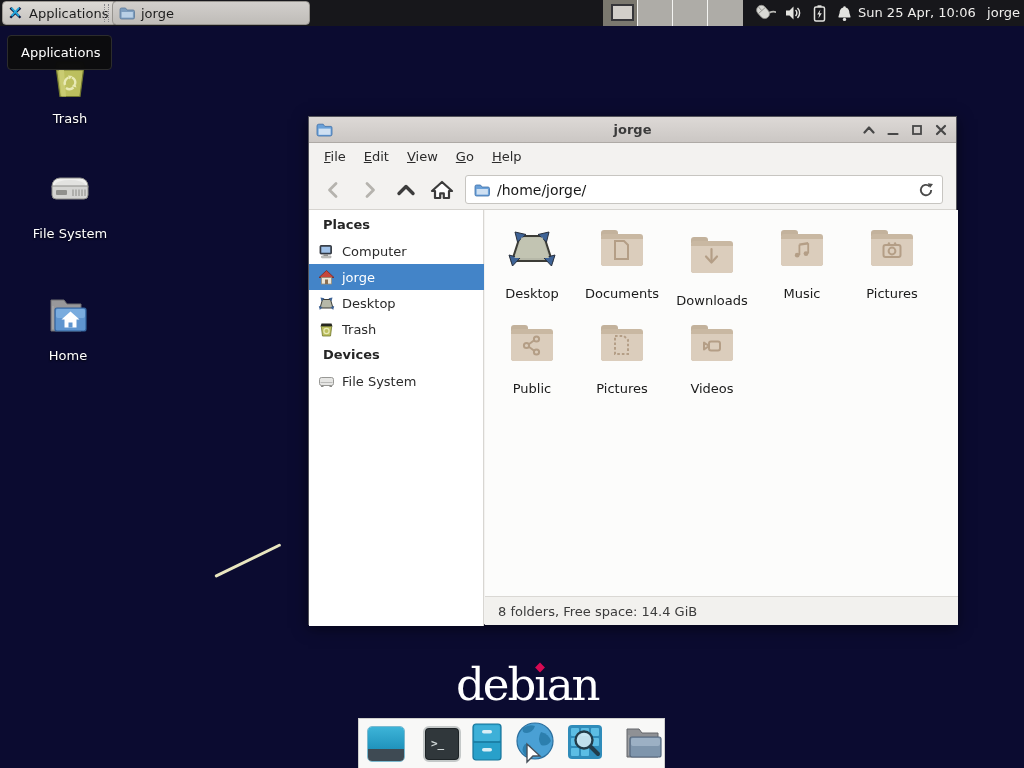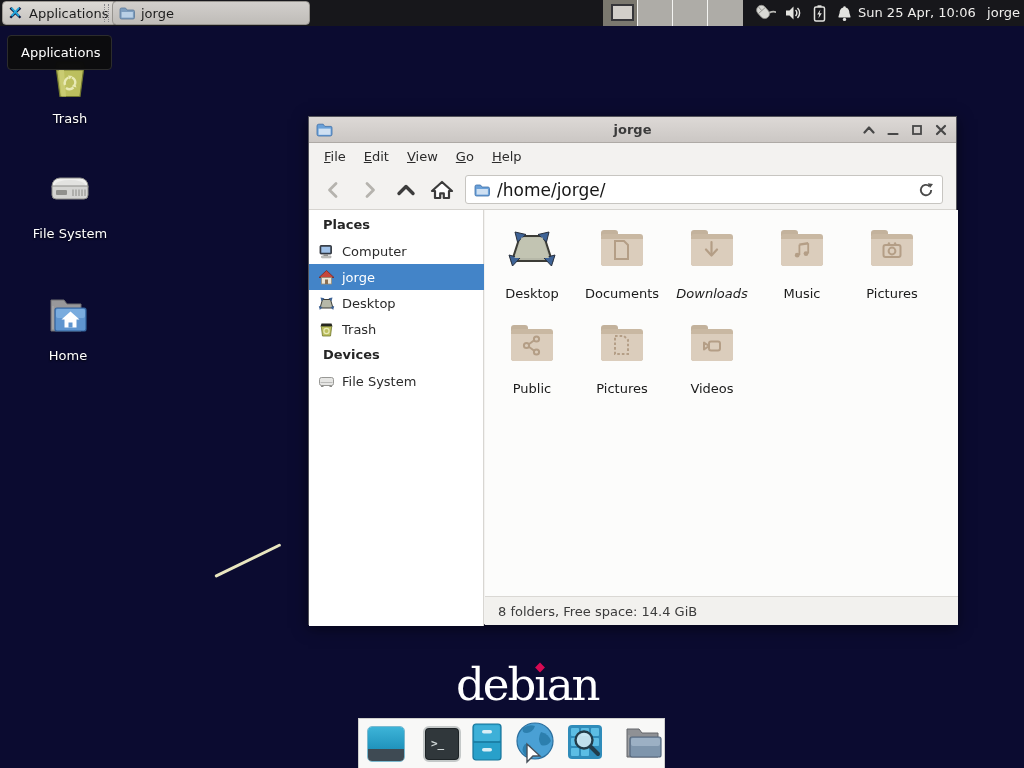--- a/index.html
+++ b/index.html
@@ -58,21 +58,21 @@
   .menubar { position:absolute; left:0; top:27px; width:100%; height:25px; background:#f3f2f0;
     display:flex; align-items:center; padding-left:6px; }
   .mi { display:inline-block; padding:3px 9px; font-size:13px; color:#2b2b2b; }
   .mi::first-letter { text-decoration:underline; }
 
   .toolbar { position:absolute; left:0; top:52px; width:100%; height:41px; background:#f3f2f0;
     border-bottom:1px solid #d6d4d0; }
   .nav-btn { position:absolute; top:9px; width:26px; height:24px; display:flex; align-items:center; justify-content:center; }
   .pathbar { position:absolute; left:156px; top:6px; width:478px; height:29px; background:#ffffff;
     border:1px solid #c7c5c1; border-radius:3px; display:flex; align-items:center; padding:0 8px; }
-  .pathbar .ptext { flex:1; font-size:17px; color:#161616; margin-left:7px; }
+  .pathbar .ptext { flex:1; font-size:14px; color:#161616; margin-left:7px; }
 
   .sidebar { position:absolute; left:0; top:93px; width:175px; height:416px; background:#ffffff;
     border-right:1px solid #d8d6d2; }
   .side-head { position:absolute; left:14px; font-size:13px; font-weight:bold; color:#262626; }
   .side-row { position:absolute; left:0; width:175px; height:26px; display:flex; align-items:center;
     padding-left:9px; gap:7px; font-size:13px; color:#2b2b2b; }
   .side-row.selected { background:#4384c8; color:#ffffff; }
   .side-row .si { width:17px; height:17px; flex:0 0 17px; }
 
   .mainarea { position:absolute; left:176px; top:93px; width:473px; height:386px; background:#fcfcfb; }
@@ -362,21 +362,21 @@
           <path d="M3 8 a3 3 0 0 1 3 -3 h11 a3 3 0 0 1 3 3 v3 H3 z" fill="#c3b29c"></path>
           <rect x="3" y="9" width="42" height="32" rx="3" fill="#c9b8a2"></rect>
           <path d="M3 14 h42 v24 a3 3 0 0 1 -3 3 H6 a3 3 0 0 1 -3 -3 z" fill="#dbcdbc"></path>
           <g transform="translate(14,15)" fill="none" stroke="#b49e86" stroke-width="2">
             <path d="M3 1 h9 l4 4 v14 h-13 z"></path>
           </g>
         </svg>
         <div class="flbl">Documents</div>
       </div>
 
-      <div class="fcell" style="left:182px; top:15px;font-style:italic;">
+      <div class="fcell" style="left:182px; top:22px;">
         <svg class="ficon" viewBox="0 0 48 46">
           <path d="M3 8 a3 3 0 0 1 3 -3 h11 a3 3 0 0 1 3 3 v3 H3 z" fill="#c3b29c"></path>
           <rect x="3" y="9" width="42" height="32" rx="3" fill="#c9b8a2"></rect>
           <path d="M3 14 h42 v24 a3 3 0 0 1 -3 3 H6 a3 3 0 0 1 -3 -3 z" fill="#dbcdbc"></path>
           <g transform="translate(14,15)" fill="none" stroke="#b49e86" stroke-width="2.2" stroke-linecap="round" stroke-linejoin="round">
             <line x1="9.5" y1="2" x2="9.5" y2="14"></line>
             <polyline points="4,9.5 9.5,15.5 15,9.5"></polyline>
           </g>
         </svg>
         <div class="flbl">Downloads</div>

